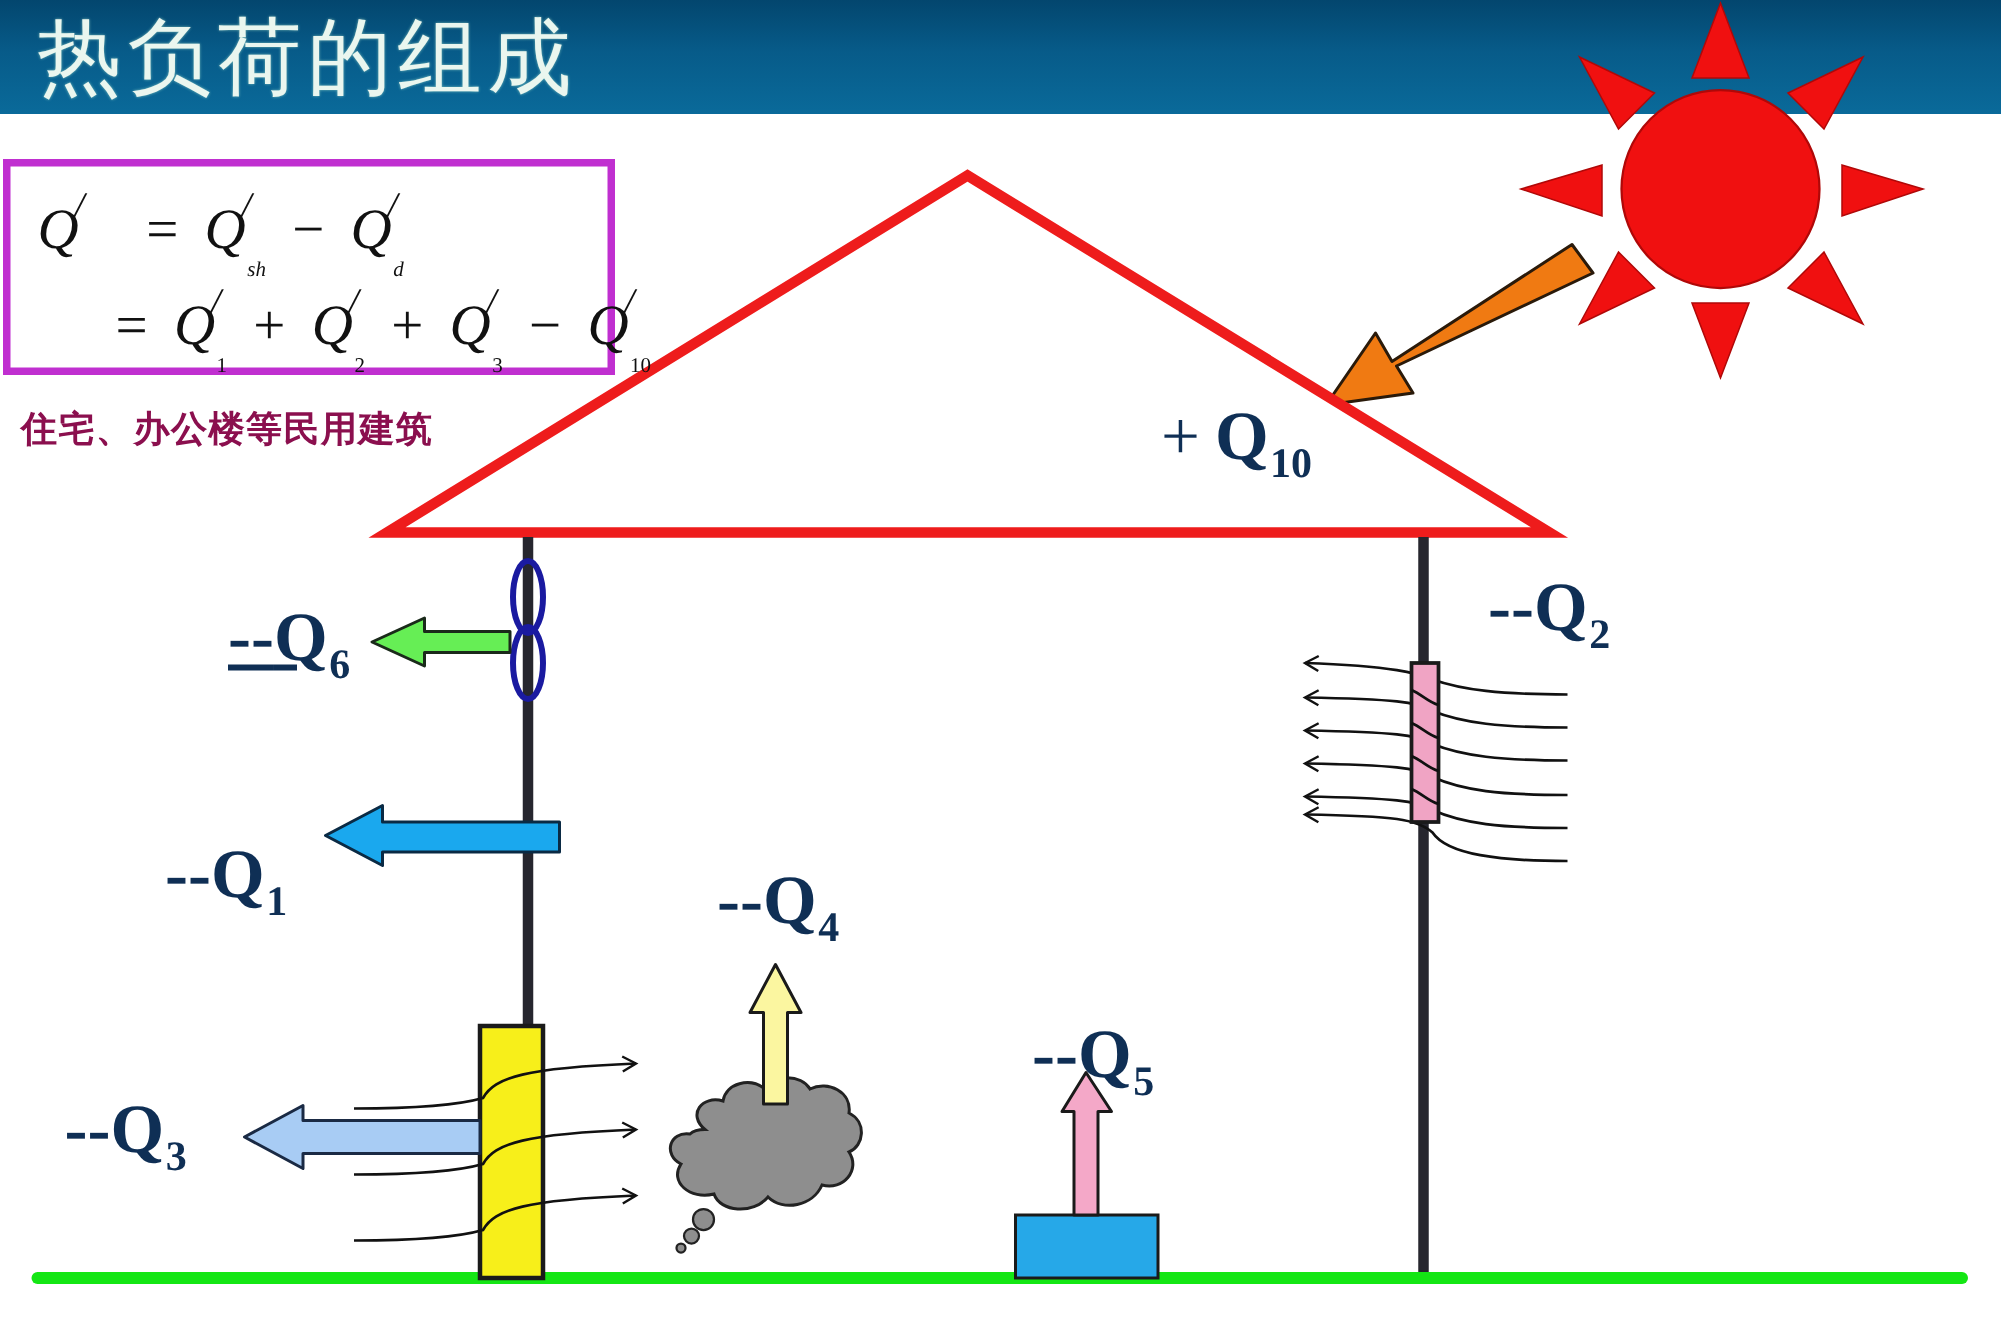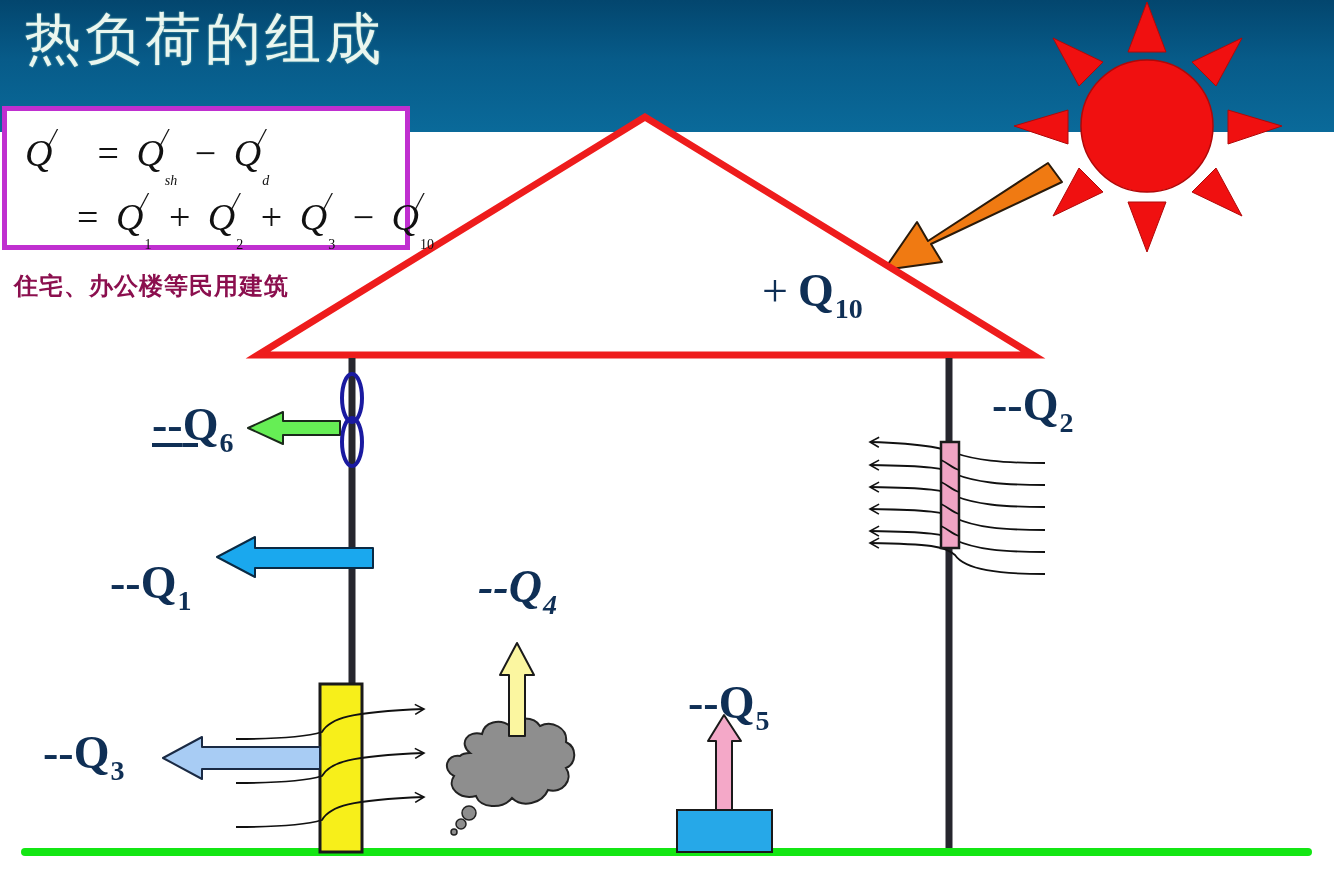--- a/index.html
+++ b/index.html
@@ -10,21 +10,21 @@
     body {
       width: 1334px;
       height: 889px;
       position: relative;
       overflow: hidden;
       font-family: "Liberation Serif", serif;
     }
     .header {
       position: absolute;
       left: 0; top: 0;
-      width: 1334px; height: 132px;
+      width: 1334px; height: 76px;
       background: linear-gradient(to bottom, #03466e 0%, #075b89 45%, #0a6a9a 100%);
       text-align: center;
     }
     .page-title {
       position: absolute;
       left: 25px; top: 0px;
       font-family: "DejaVu Sans", sans-serif;
       font-size: 56px;
       font-weight: 300;
       letter-spacing: 4px;
@@ -79,21 +79,21 @@
       font-size: 46px;
       white-space: nowrap;
       line-height: 1;
     }
     .q-label .sub {
       font-size: 28px;
       position: relative;
       top: 12px;
       margin-left: 1px;
     }
-    .q-label.q10 { font-weight: bold; }
+    .q-label.q10 { font-weight: bold; margin-left: 12px; }
     .q-label.q10 .sign { font-weight: normal; margin-right: 10px; }
   </style>
 </head>
 <body>
 
 <div class="header">
   <div class="page-title">热负荷的组成</div>
 </div>
 
 <svg class="stage" width="1334" height="889" viewBox="0 0 1334 889" xmlns="http://www.w3.org/2000/svg">
@@ -226,19 +226,19 @@
 </div>
 
 <div class="q-label" style="left:992px; top:382px;">
   <span>--</span><span>Q</span><span class="sub">2</span>
 </div>
 
 <div class="q-label" style="left:43px; top:730px;text-align:center;">
   <span>--</span><span>Q</span><span class="sub">3</span>
 </div>
 
-<div class="q-label" style="left:478px; top:564px;font-style:italic;">
+<div class="q-label" style="left:478px; top:577px;">
   <span>--</span><span>Q</span><span class="sub">4</span>
 </div>
 
 <div class="q-label" style="left:688px; top:680px;text-align:right;">
   <span>--</span><span>Q</span><span class="sub">5</span>
 </div>
 
 </body></html>

